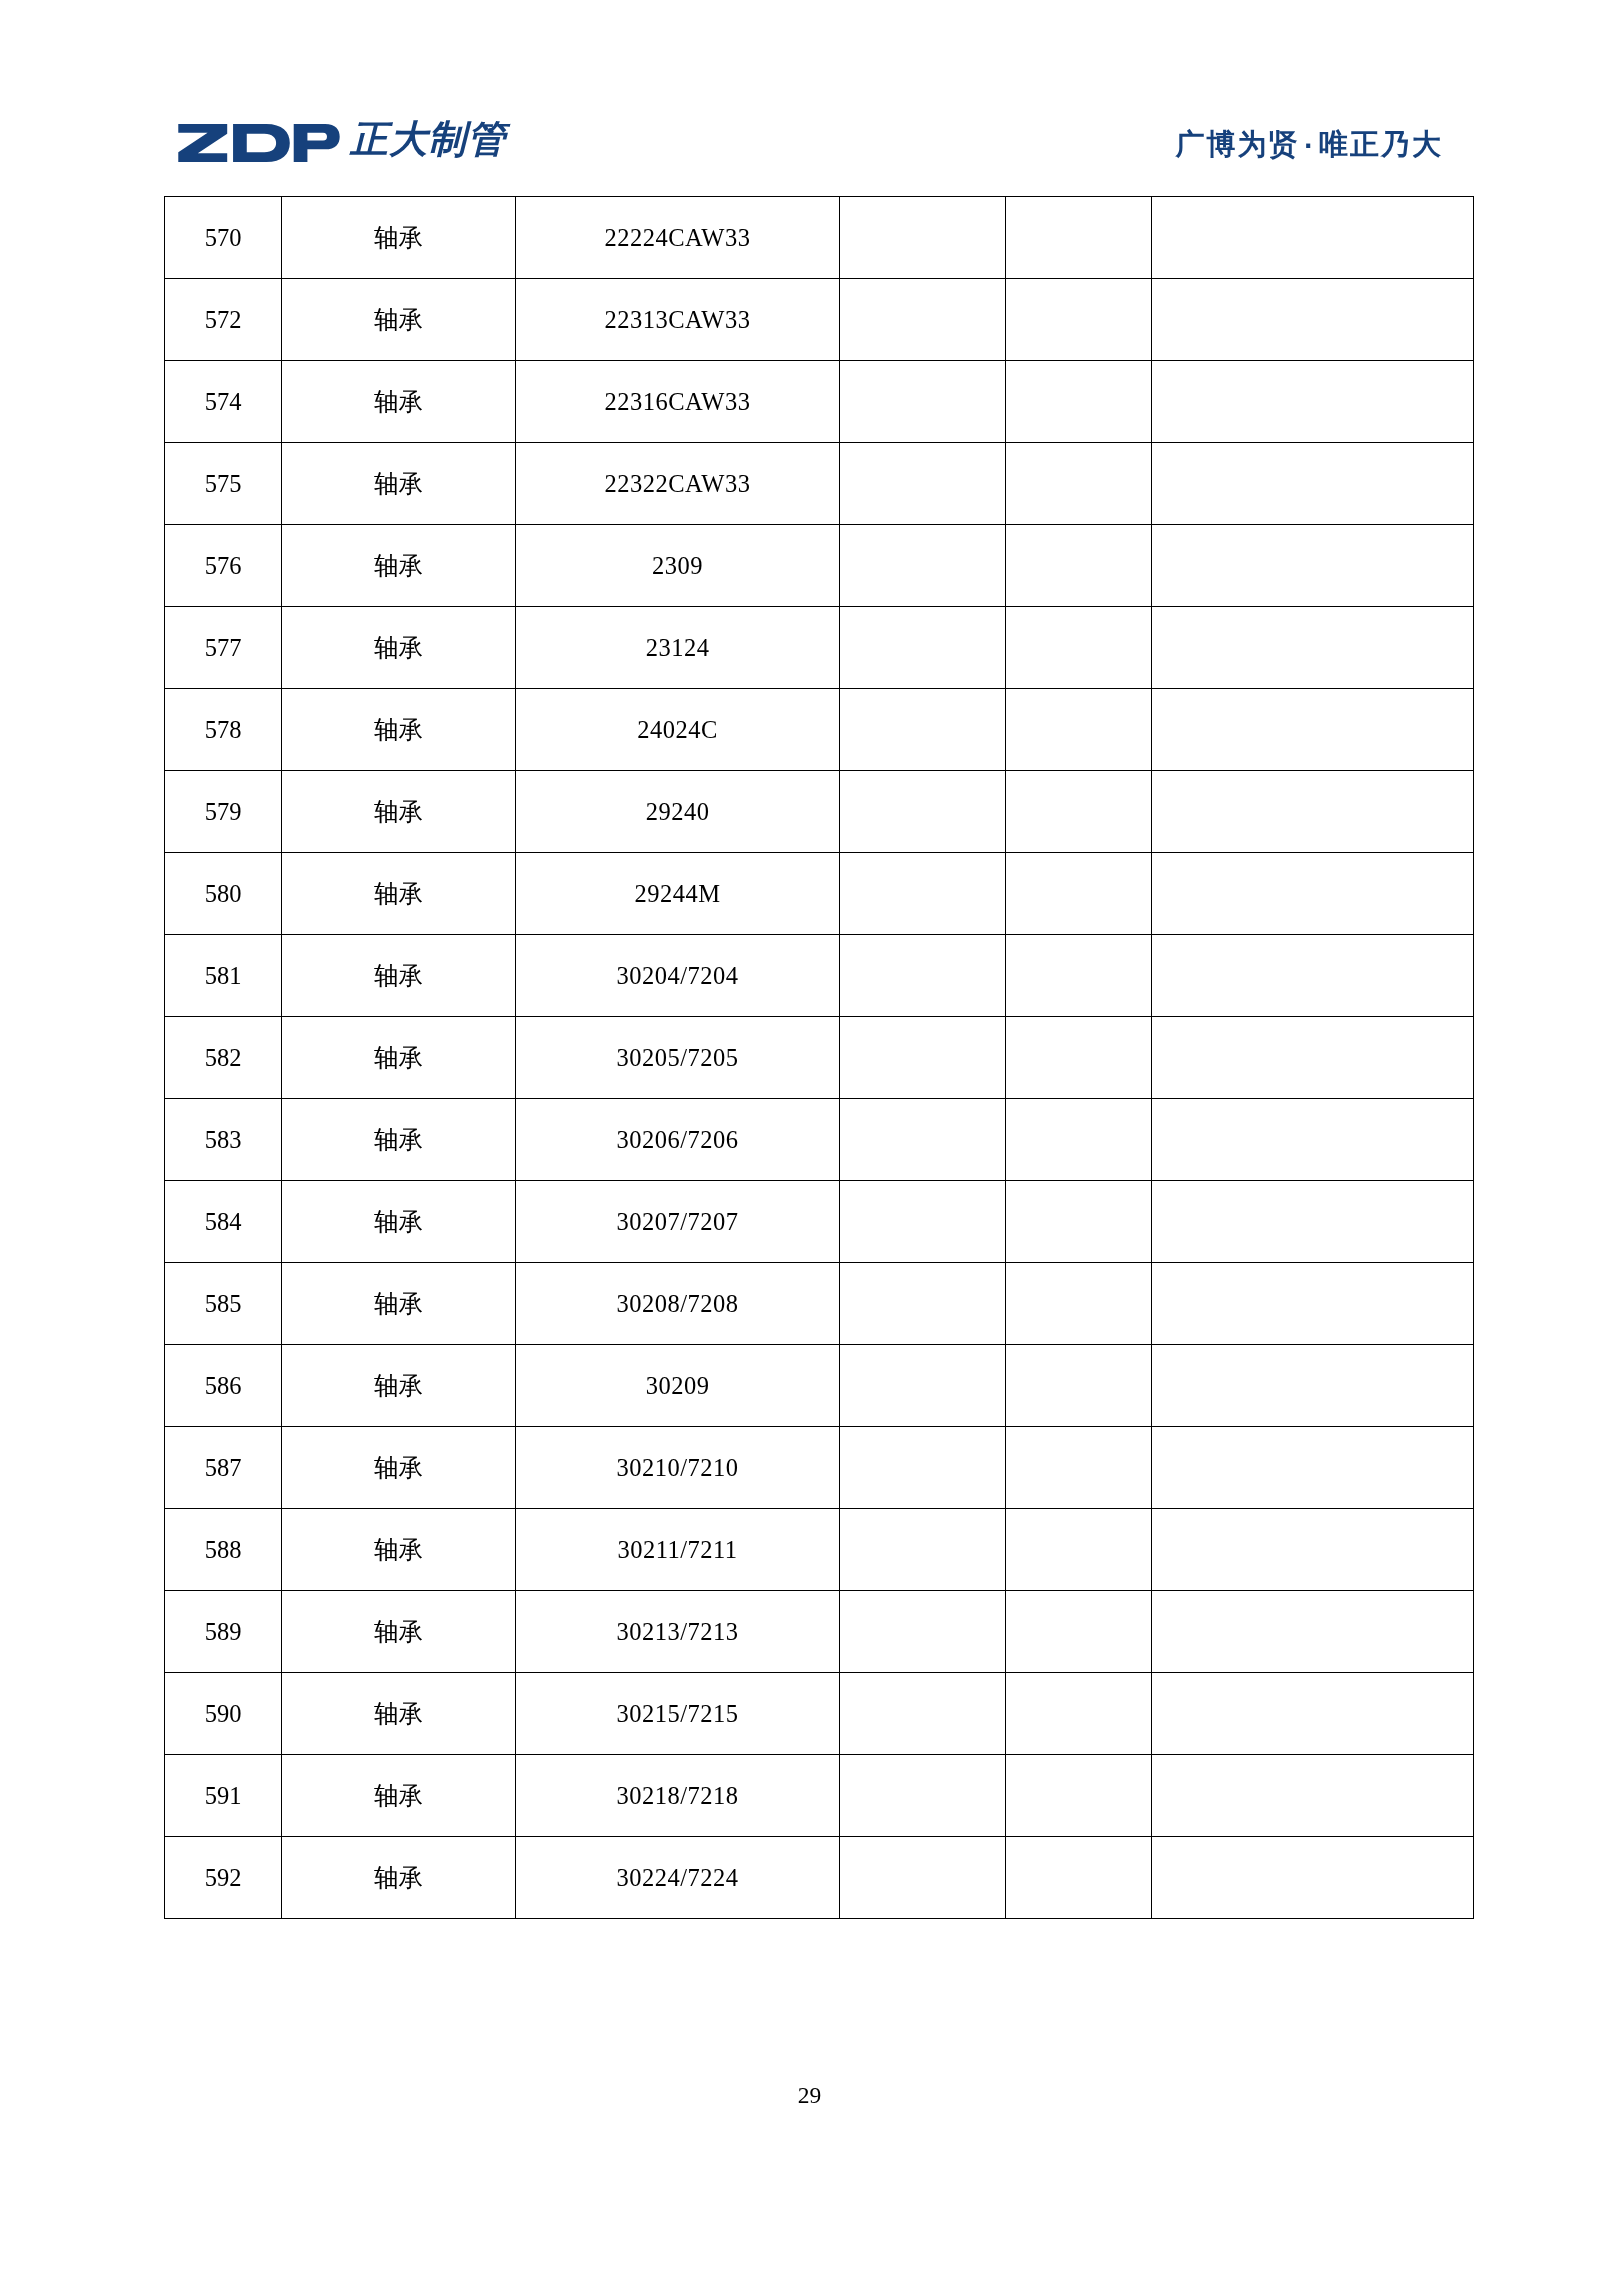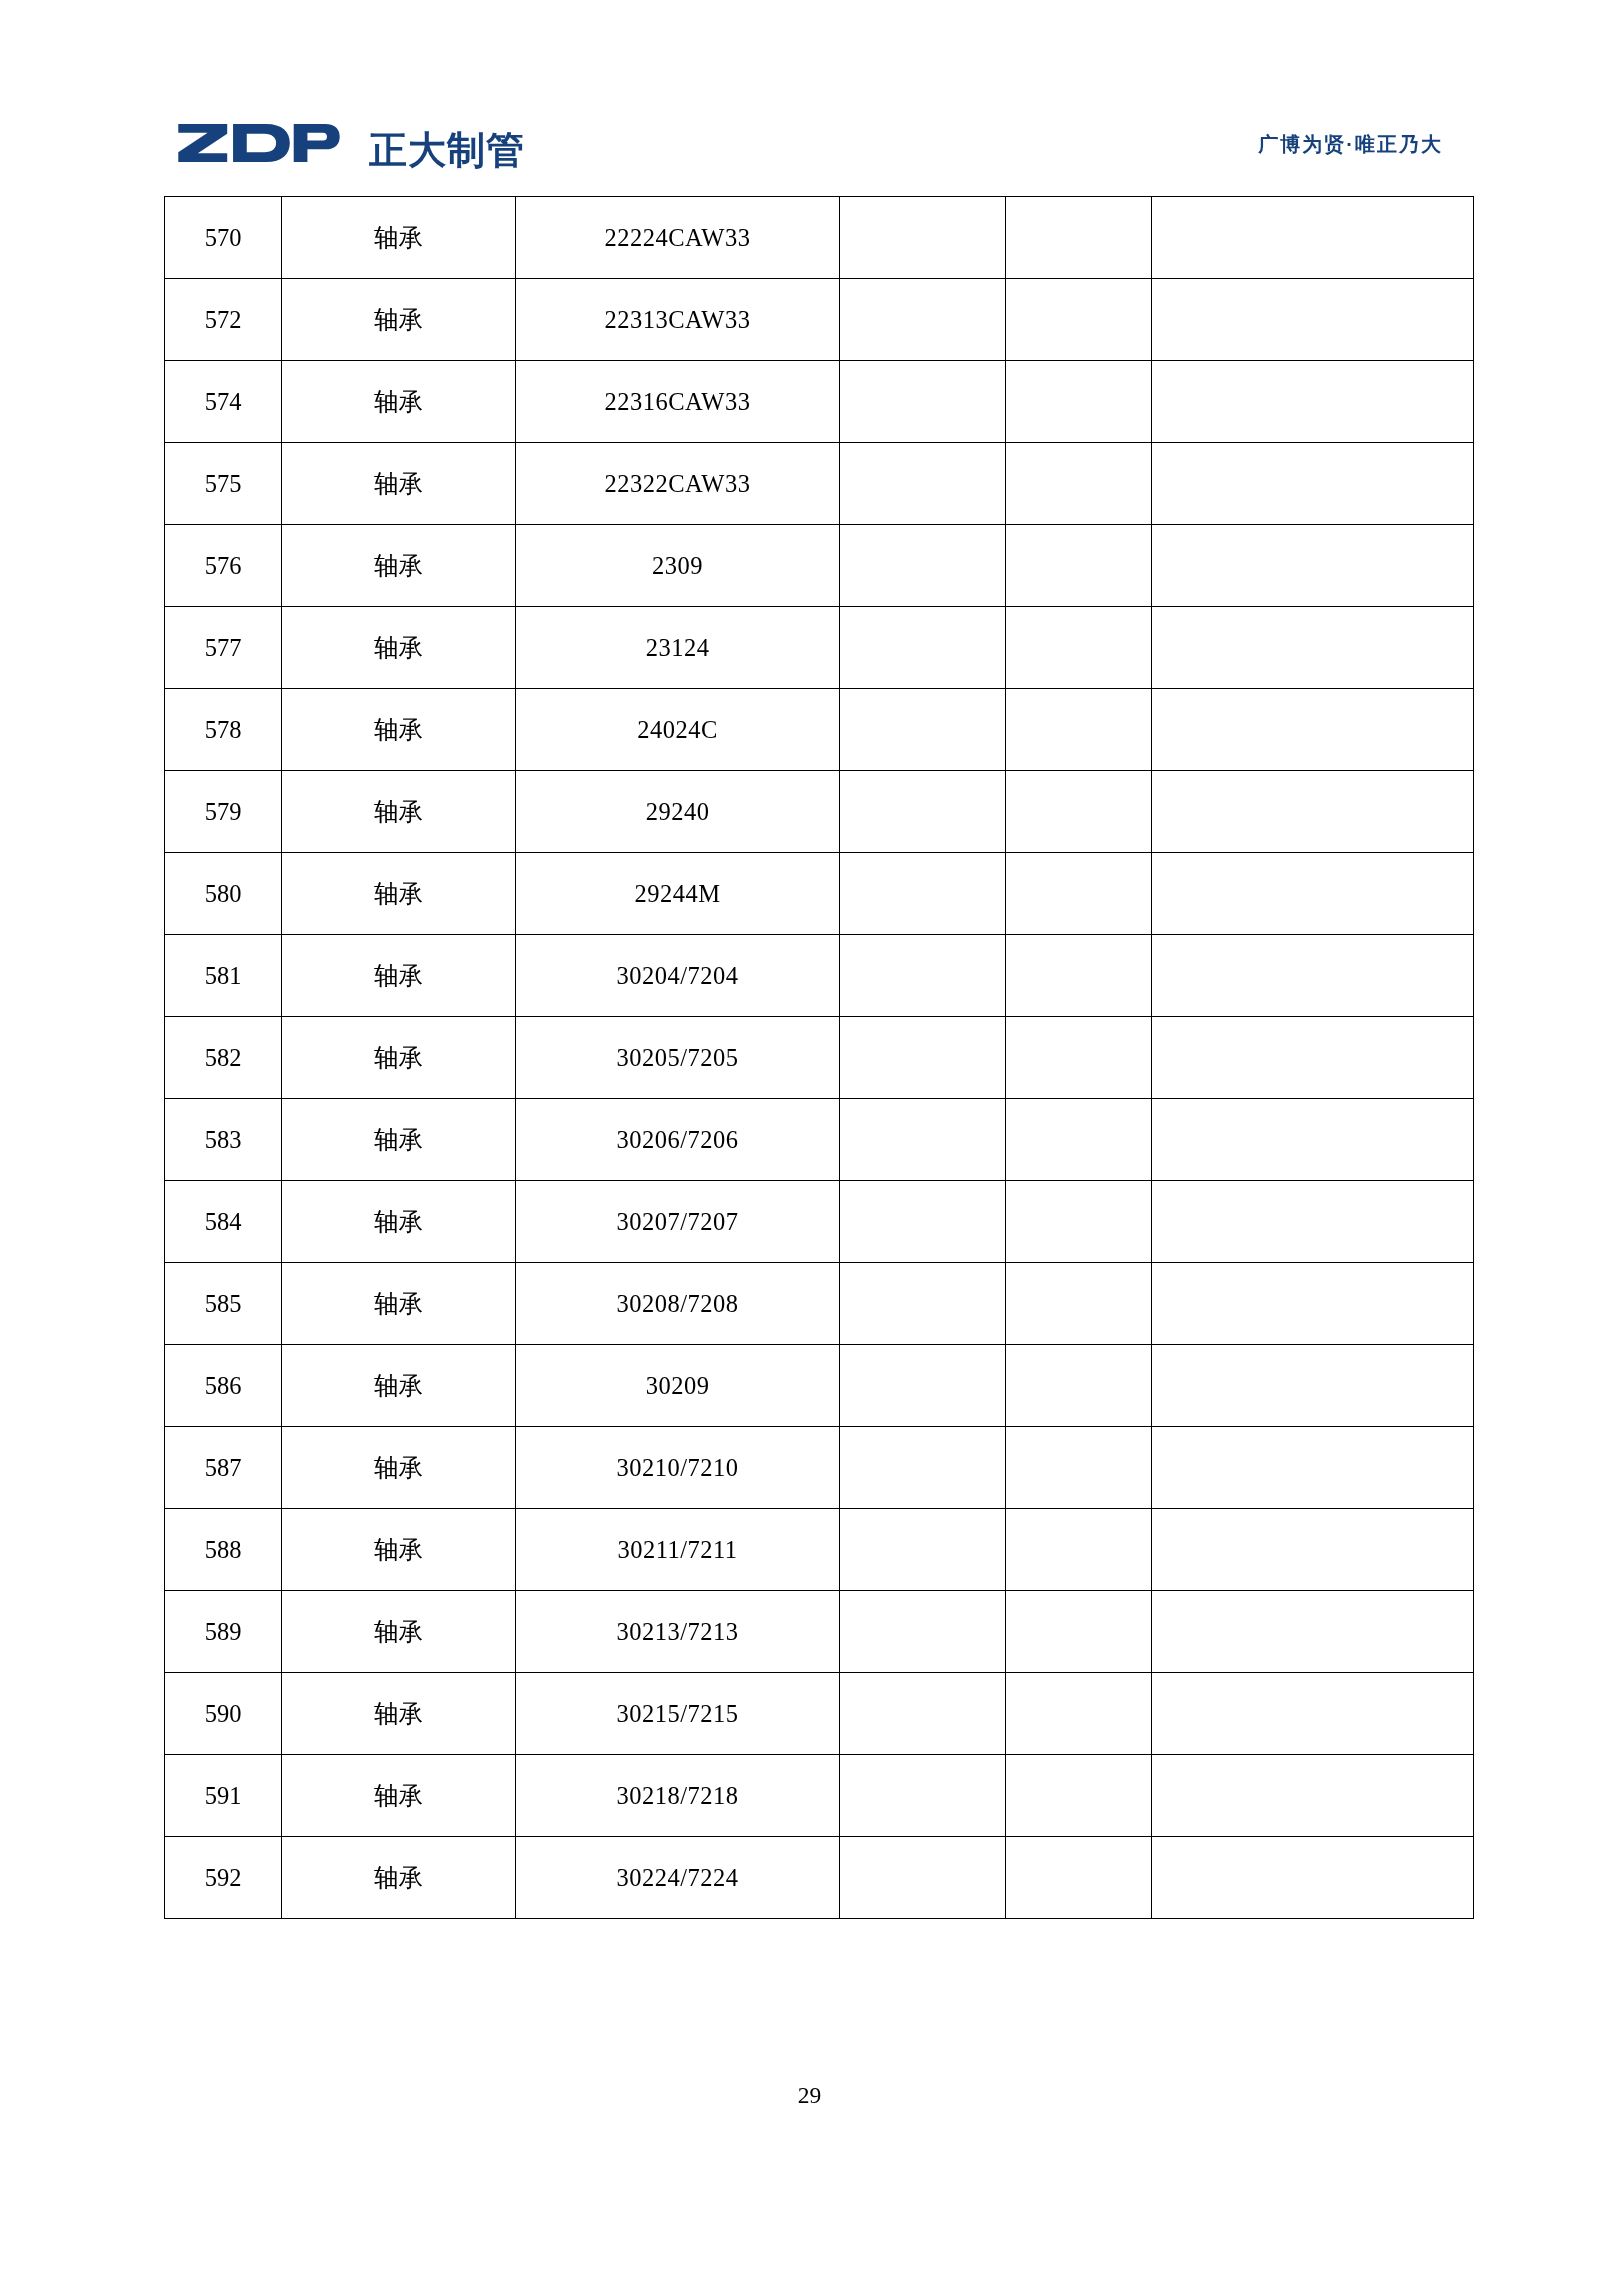--- a/index.html
+++ b/index.html
@@ -29,38 +29,39 @@
     top: 110px;
     left: 176px;
     right: 176px;
     height: 69px;
     display: flex;
     align-items: center;
     justify-content: space-between;
   }
   .logo-wrap {
     display: flex;
-    align-items: flex-end;
-    gap: 28px;
+    align-items: flex-start;
+    gap: 9px;
+    font-style: italic;
   }
   .logo-mark {
     display: block;
   }
   .logo-text {
     font-family: "Liberation Sans", sans-serif;
     font-weight: bold;
     font-size: 38px;
     letter-spacing: 1px;
     color: #16417c;
     line-height: 1;
   }
   .slogan {
-    font-family: Liberation Sans, sans-serif;
+    font-family: Liberation Mono, monospace;
     font-weight: bold;
-    font-size: 20px;
+    font-size: 29px;
     color: #16417c;
     letter-spacing: 2px;
     white-space: nowrap;
   }
 
   
   .table-wrap {
     position: absolute;
     top: 196px;
     left: 164px;

